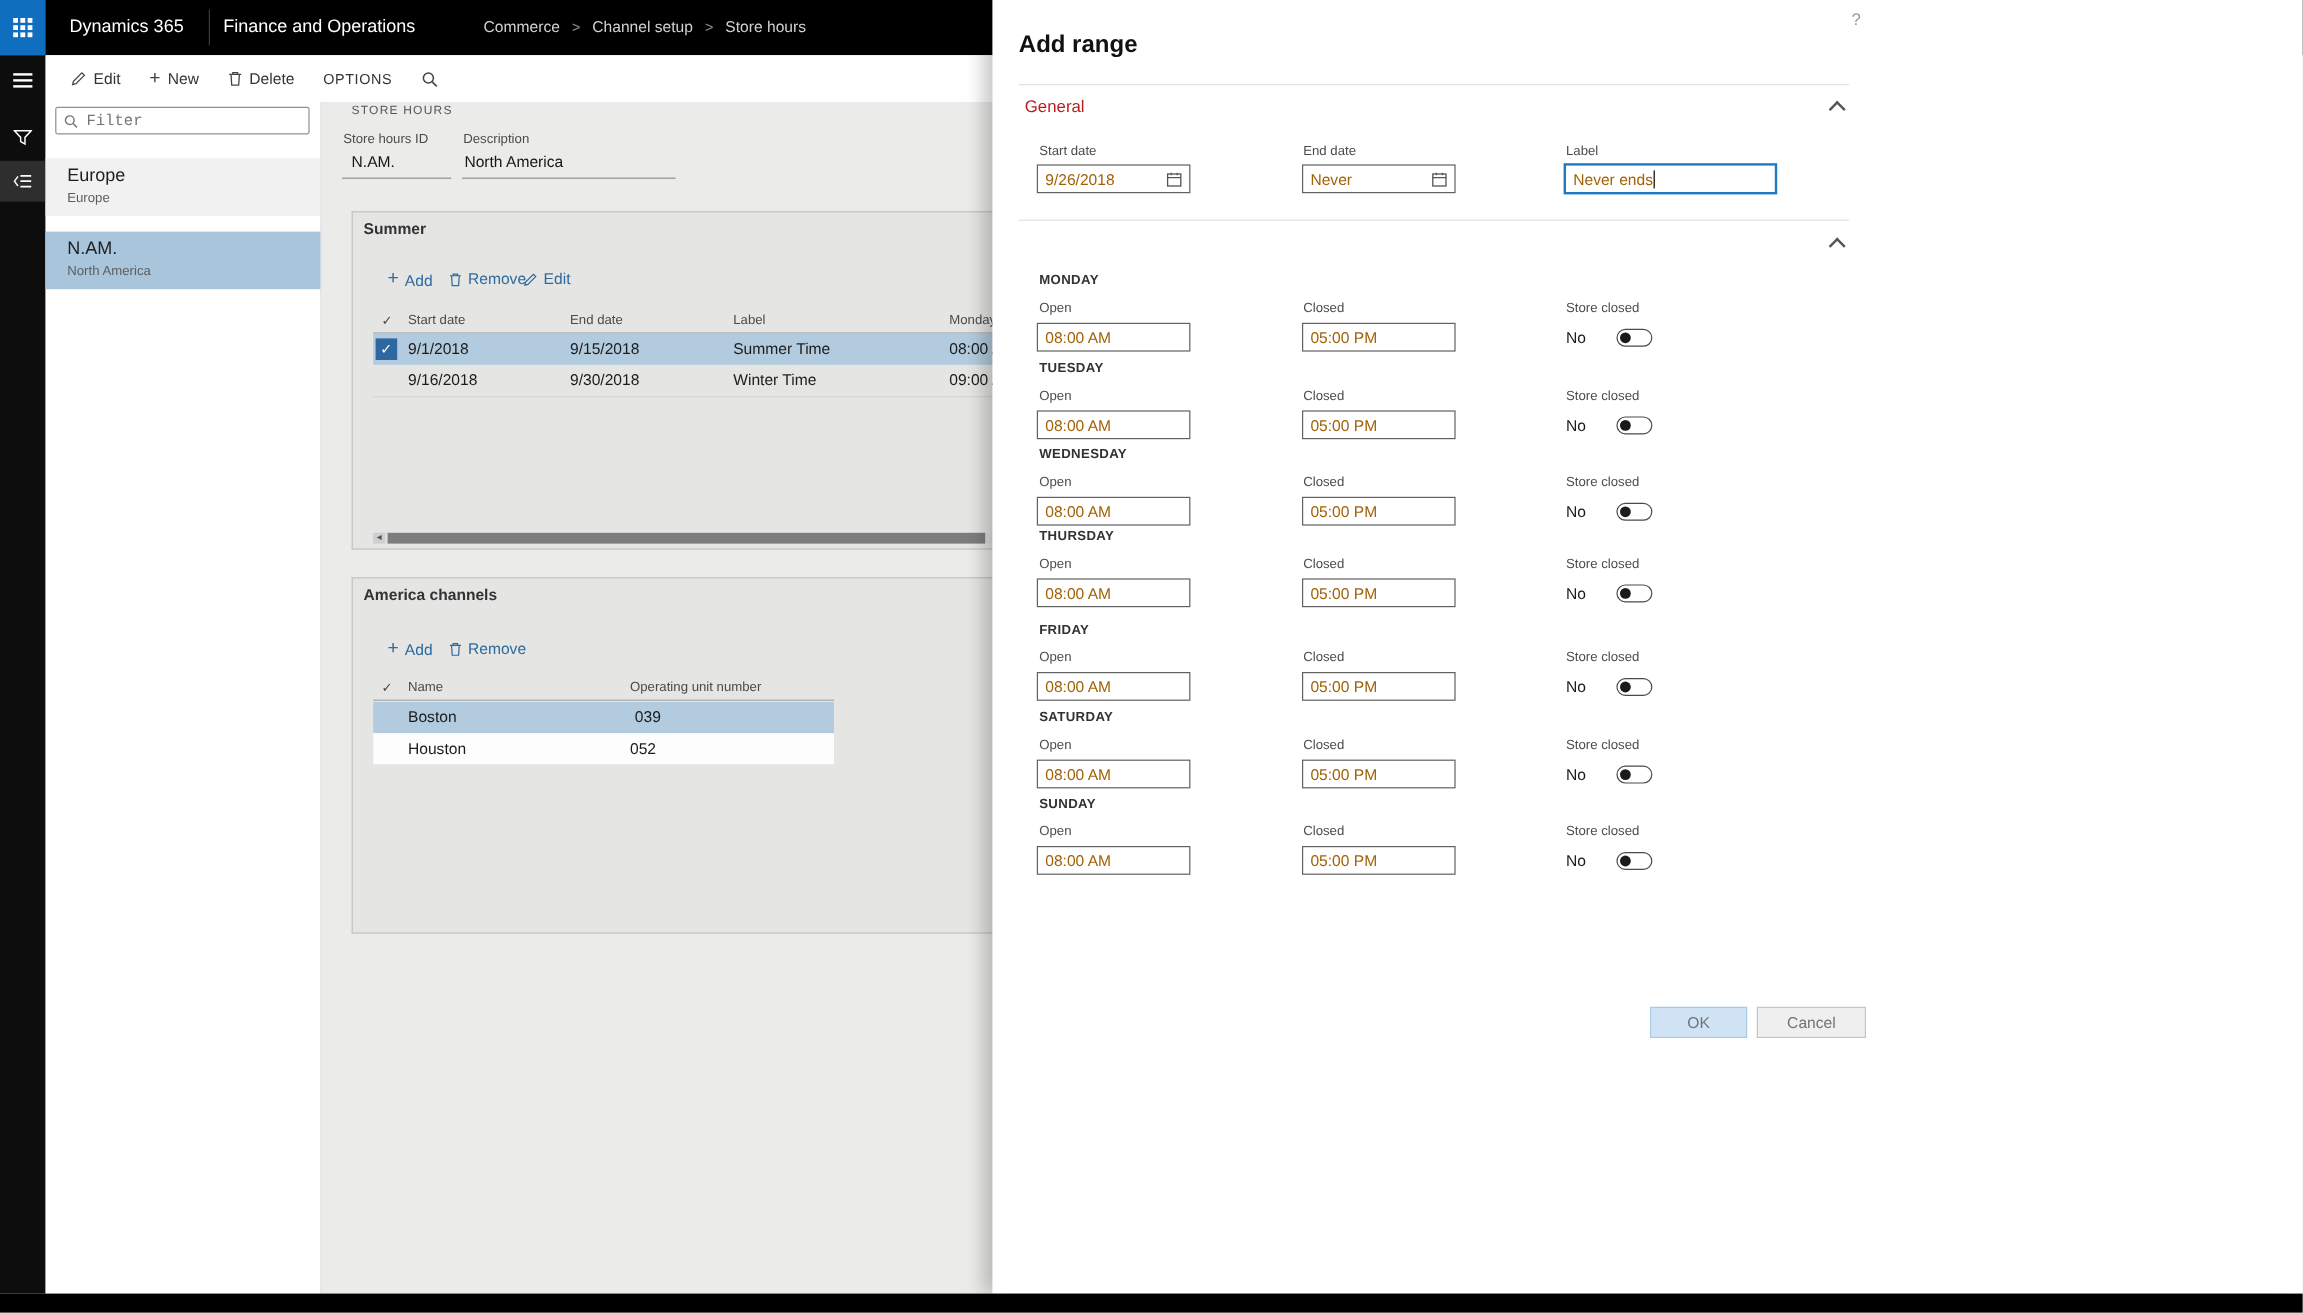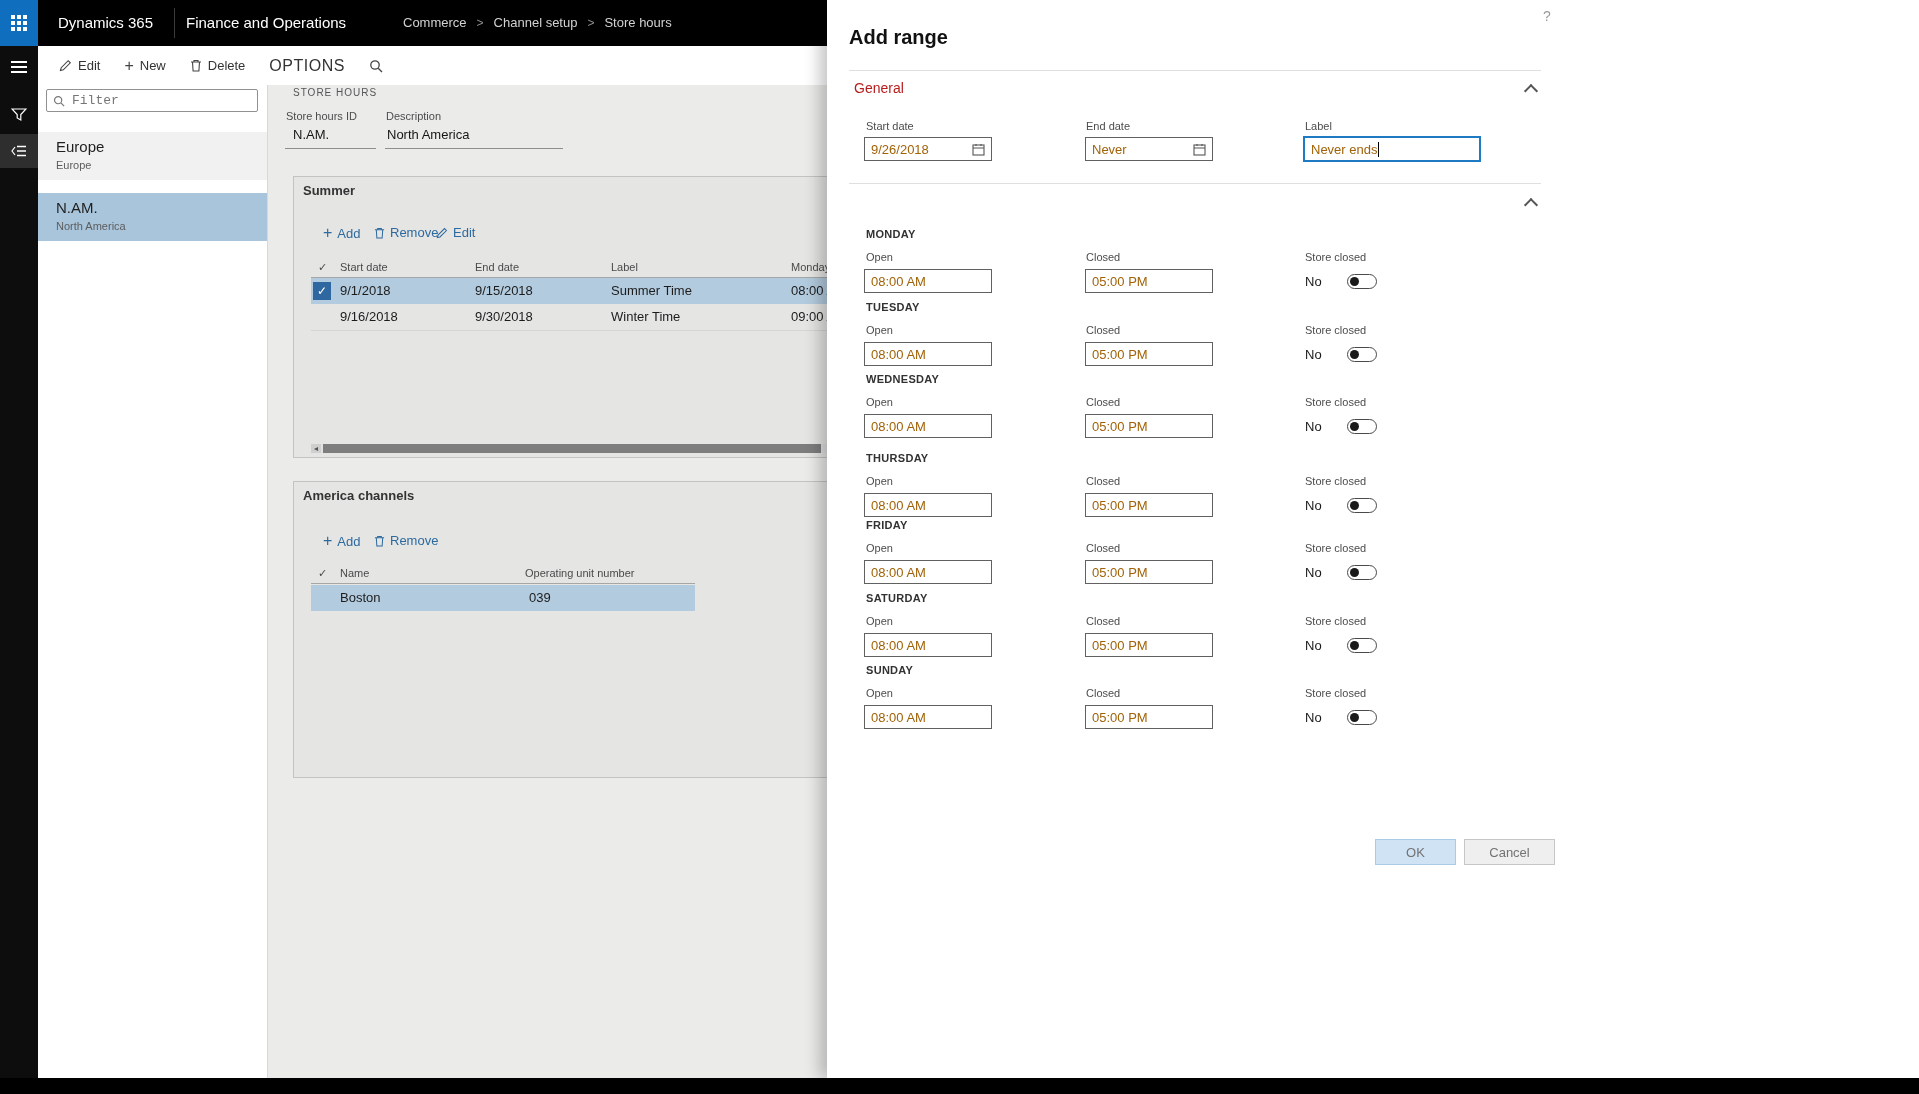--- a/index.html
+++ b/index.html
@@ -24,21 +24,21 @@
   
   .leftnav{left:0;top:46px;width:38px;height:1032px;background:#0d0d0d;}
   .navbtn{position:absolute;left:0;width:38px;height:34px;display:flex;align-items:center;justify-content:center;cursor:pointer;}
   .navbtn.active{background:#2e2e2e;}
   .hamb{display:flex;flex-direction:column;gap:3px;}
   .hamb span{width:16px;height:2px;background:#fff;display:block;}
 
   
   .toolbar{left:38px;top:46px;width:789px;height:39px;background:#fff;display:flex;align-items:center;padding-left:21px;gap:24px;box-sizing:border-box;}
   .tb-item{display:inline-flex;align-items:center;gap:6px;font-size:13px;color:#333;cursor:pointer;white-space:nowrap;}
-  .tb-options{font-size:16px;letter-spacing:.5px;color:#333;cursor:pointer;}
+  .tb-options{font-size:12px;letter-spacing:.5px;color:#333;cursor:pointer;}
   .tb-plus{font-size:16px;color:#444;line-height:1;}
 
   
   .sidepanel{left:38px;top:85px;width:230px;height:993px;background:#fff;border-right:1px solid #d8d8d8;box-sizing:border-box;}
   .filterbox{position:absolute;left:8px;top:4px;width:212px;height:23px;border:1px solid #919191;border-radius:2px;background:#fff;display:flex;align-items:center;gap:5px;padding:0 6px;box-sizing:border-box;}
   .filterbox input{border:none;outline:none;flex:1;font-size:13px;font-family:Liberation Mono, monospace;color:#444;background:transparent;}
   .filterbox input::placeholder{color:#767676;}
   .side-item{position:absolute;left:0;width:229px;height:48px;box-sizing:border-box;padding:6px 0 0 18px;cursor:pointer;}
   .side-item .t{font-size:15px;color:#1f1f1f;}
   .side-item .s{font-size:11px;color:#5d5d5d;margin-top:4px;}
@@ -261,20 +261,24 @@
 
     <div class="hcell" style="left:24px;top:85px;">✓</div>
     <div class="hcell" style="left:46px;top:85px;">Name</div>
     <div class="hcell" style="left:231px;top:85px;">Operating unit number</div>
     <div class="hline" style="left:17px;top:101px;width:384px;"></div>
 
     <div class="grow sel" style="left:17px;top:103px;width:384px;">
       <div class="cell" style="left:29px;">Boston</div>
       <div class="cell" style="left:218px;">039</div>
     </div>
+    <div class="grow white" style="left:17px;top:129px;width:384px;">
+      <div class="cell" style="left:29px;">Houston</div>
+      <div class="cell" style="left:214px;">052</div>
+    </div>
   </div>
 </div>
 
 <div class="abs flyout">
   <div class="fly-title">Add range</div>
   <div class="help">?</div>
 
   <div class="fline" style="top:70px;"></div>
   <div class="sec-title" style="top:80px;">General</div>
   <span class="chev" style="left:699px;top:86px;"></span>
@@ -350,21 +354,21 @@
       </div>
     <div class="ginput" style="left:258px;top:41px;">
         <span class="txt">05:00 PM</span>
       </div>
     <div class="no-text">No</div>
     <div class="toggle">
         <span class="knob"></span>
       </div>
   </div>
 
-  <div class="day" style="top:452px;padding-left:37px;">
+  <div class="day" style="top:441px;padding-left:37px;">
     <div class="day-name">THURSDAY</div>
     <div class="glabel" style="left:39px;top:23px;">Open</div>
     <div class="glabel" style="left:259px;top:23px;">Closed</div>
     <div class="glabel" style="left:478px;top:23px;">Store closed</div>
     <div class="ginput" style="left:37px;top:41px;">
         <span class="txt">08:00 AM</span>
       </div>
     <div class="ginput" style="left:258px;top:41px;">
         <span class="txt">05:00 PM</span>
       </div>

